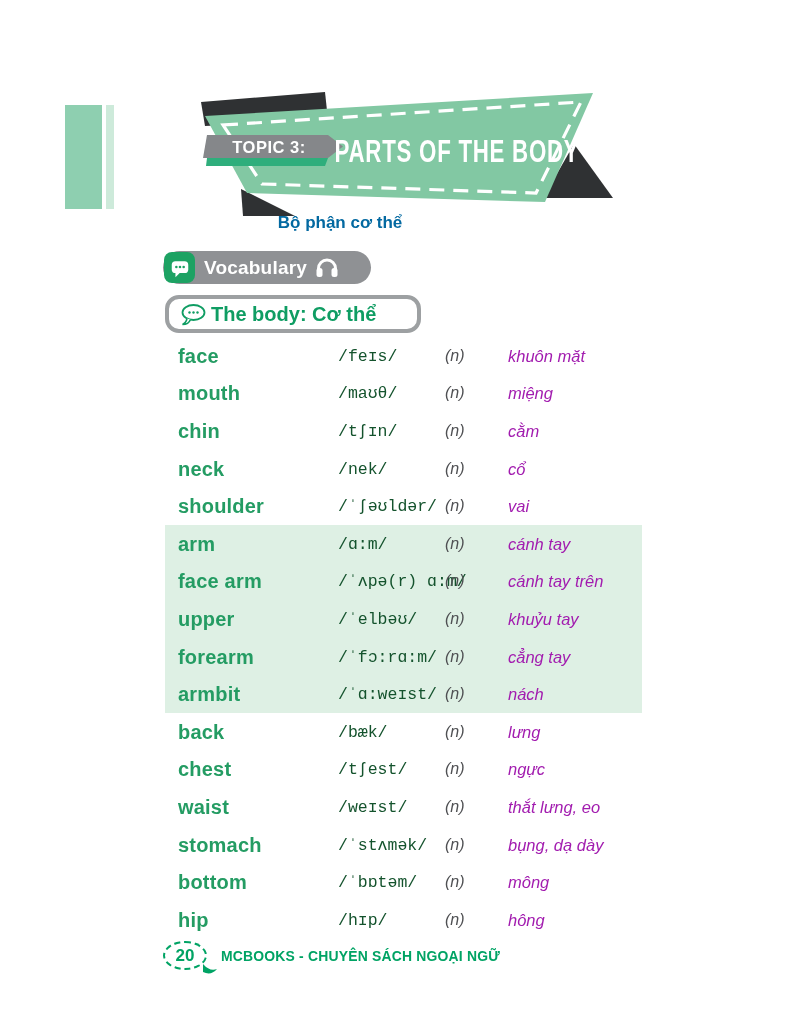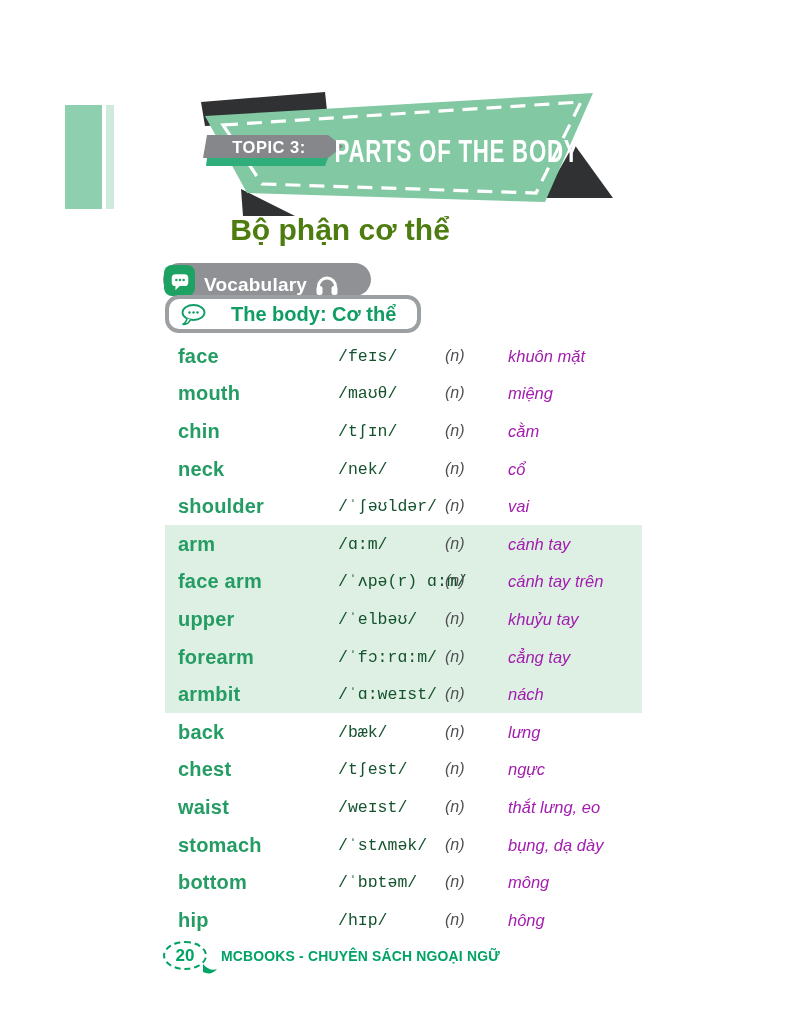--- a/index.html
+++ b/index.html
@@ -8,36 +8,36 @@
 
   
   .decor-bar{position:absolute;left:65px;top:105px;width:37px;height:104px;background:#8ecfb0;}
   .decor-stripe{position:absolute;left:106px;top:105px;width:8px;height:104px;background:#cdeada;}
 
   
   .banner-svg{position:absolute;left:185px;top:86px;width:440px;height:130px;}
 
   
   .subtitle{position:absolute;left:190px;top:213px;width:300px;text-align:center;
-            font-size:30px;font-weight:bold;color:#4d7c0f;}
-
-  
-  .vocab-pill{position:absolute;left:163px;top:263px;height:33px;min-width:208px;
-              background:#8f9194;border-radius:17px;display:flex;align-items:flex-end;
+            font-size:17px;font-weight:bold;color:#0369a1;}
+
+  
+  .vocab-pill{position:absolute;left:163px;top:251px;height:33px;min-width:208px;
+              background:#8f9194;border-radius:17px;display:flex;align-items:center;
               padding:0 14px 0 1px;box-sizing:border-box;}
   .vocab-pill .chat-box{width:31px;height:31px;background:#1da263;border-radius:8px;
               display:flex;align-items:center;justify-content:center;flex:0 0 auto;}
   .vocab-pill .label{color:#ffffff;font-size:19px;font-weight:600;margin-left:9px;letter-spacing:.2px;}
   .vocab-pill .hp{margin-left:8px;display:flex;}
 
   
   .section-box{position:absolute;left:165px;top:295px;width:256px;height:38px;
                background:#ffffff;border:4px solid #9da0a2;border-radius:14px;
                display:flex;align-items:center;padding:0 10px;box-sizing:border-box;}
-  .section-box .title{color:#0f9d63;font-size:20px;font-weight:bold;margin-left:24px;white-space:nowrap;}
+  .section-box .title{color:#0f9d63;font-size:20px;font-weight:bold;margin-left:4px;white-space:nowrap;}
 
   
   .vocab-table{position:absolute;left:165px;top:337px;width:477px;}
   .row{position:relative;height:37.6px;}
   .row.hl{background:var(--hl,#def0e4);}
   .cell{position:absolute;top:50%;transform:translateY(-50%);white-space:nowrap;}
   .cell.word{left:13px;font-size:20px;font-weight:bold;color:#249c63;letter-spacing:.2px;}
   .cell.ipa{left:173px;font-size:16.5px;color:#14532d;font-family:Liberation Mono, monospace;}
   .cell.pos{left:280px;font-size:16px;font-style:italic;color:#4f5053;}
   .cell.meaning{left:343px;font-size:16.5px;font-style:italic;color:#a21caf;font-weight:500;}

